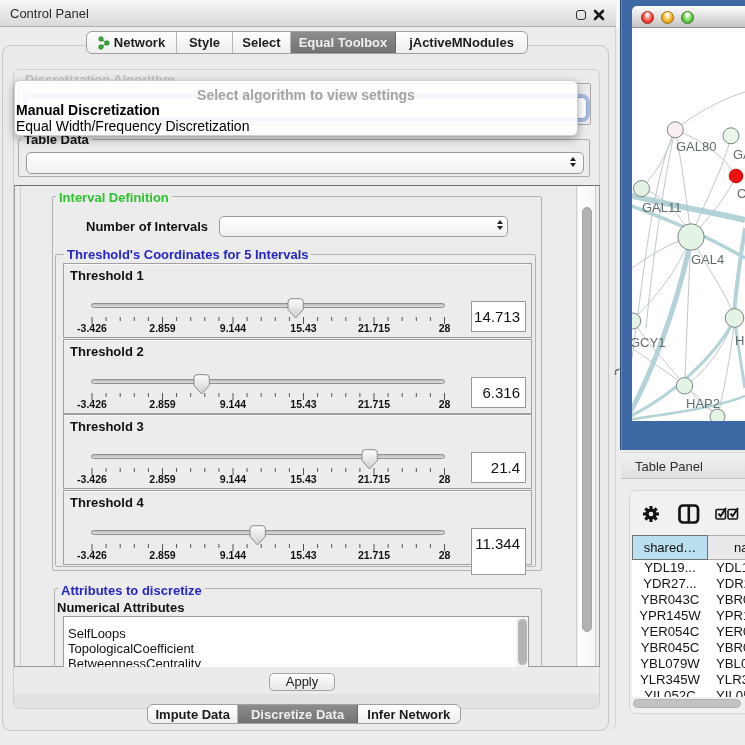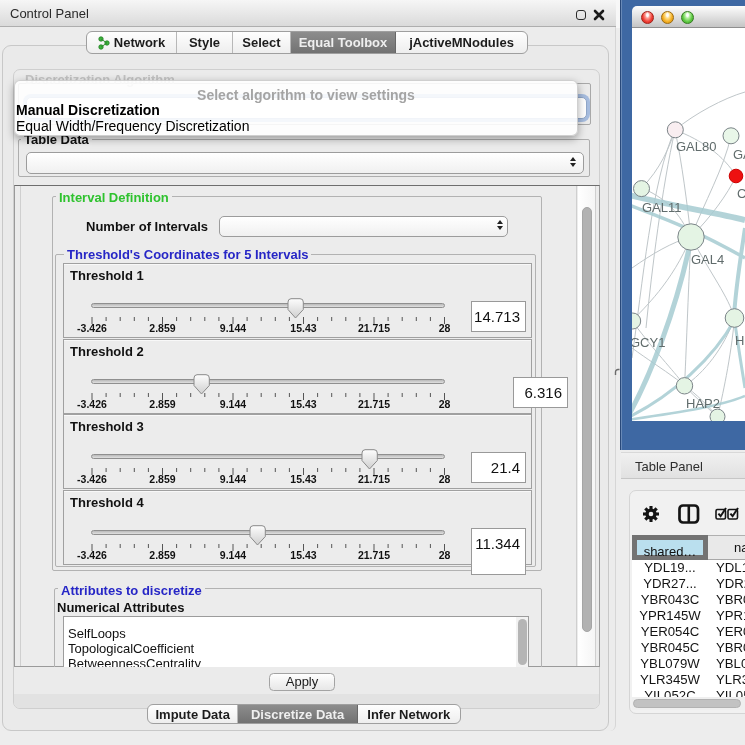--- a/index.html
+++ b/index.html
@@ -159,21 +159,21 @@
     <div class="ticklab" style="left:380.5px;top:58px;">28</div>
     <svg class="abs" style="left:128.8px;top:34px;" width="17" height="21">
       <defs>
         <linearGradient id="g2" x1="0" y1="0" x2="0" y2="1">
           <stop offset="0" stop-color="#fdfdfd"></stop>
           <stop offset="1" stop-color="#cfcfcf"></stop>
         </linearGradient>
       </defs>
       <path d="M4,0.7 h9 a3.3,3.3 0 0 1 3.3,3.3 v7.5 L8.5,20 L1,11.5 V4 a3.3,3.3 0 0 1 3-3.3 z" fill="url(#g2)" stroke="#8a8a8a" stroke-width="1"></path>
     </svg>
-    <div class="field" style="left:407px;top:37px;width:55px;height:31px;line-height:29px;margin-left:42px;">6.316</div>
+    <div class="field" style="left:407px;top:37px;width:55px;height:31px;line-height:29px;">6.316</div>
   </div>
 <div class="thbox" style="left:63px;top:414px;width:469px;height:75px;">
     <div class="thname">Threshold 3</div>
     <div class="track" style="left:27px;top:39px;width:354px;"></div>
     <svg class="abs" style="left:0;top:53px;" width="400" height="9">
       <line x1="28.0" y1="0" x2="28.0" y2="7" stroke="#555" stroke-width="1"></line>
       <line x1="42.1" y1="0" x2="42.1" y2="4" stroke="#555" stroke-width="1"></line>
       <line x1="56.2" y1="0" x2="56.2" y2="4" stroke="#555" stroke-width="1"></line>
       <line x1="70.3" y1="0" x2="70.3" y2="4" stroke="#555" stroke-width="1"></line>
       <line x1="84.4" y1="0" x2="84.4" y2="4" stroke="#555" stroke-width="1"></line>
@@ -363,21 +363,21 @@
   </svg>
 <svg class="abs" style="left:714.5px;top:506px;" width="13" height="15">
     <rect x="1" y="3.5" width="9.5" height="9.5" rx="1.5" fill="none" stroke="#141414" stroke-width="1.6"></rect>
     <path d="M3.4,7.6 L5.6,10.2 L11,2" stroke="#141414" stroke-width="2" fill="none"></path>
   </svg>
 <svg class="abs" style="left:727px;top:506px;" width="13" height="15">
     <rect x="1" y="3.5" width="9.5" height="9.5" rx="1.5" fill="none" stroke="#141414" stroke-width="1.6"></rect>
     <path d="M3.4,7.6 L5.6,10.2 L11,2" stroke="#141414" stroke-width="2" fill="none"></path>
   </svg>
 <div class="abs" style="left:632px;top:535px;width:113px;height:163px;background:#fff;border-left:1px solid #b9b9b9;overflow:hidden;"></div>
-<div class="abs" style="left:632px;top:535px;width:76px;height:25px;background:#badfee;border:5px solid #737373;font-size:13px;color:#111;text-align:center;line-height:23px;">shared…</div>
+<div class="abs" style="left:632px;top:535px;width:76px;height:25px;background:#badfee;border:1px solid #737373;font-size:13px;color:#111;text-align:center;line-height:23px;">shared…</div>
 <div class="abs" style="left:708px;top:535px;width:37px;height:25px;background:#e9e9e9;border-top:1px solid #b0b0b0;border-bottom:1px solid #a8a8a8;overflow:hidden;">
     <div class="abs" style="left:26px;top:0;width:60px;font-size:13px;color:#111;line-height:23px;">name</div>
   </div>
 <div class="abs" style="left:632px;top:560px;width:113px;height:138px;overflow:hidden;background:#fff;"></div>
 <div class="abs" style="left:632px;top:560px;width:113px;height:138px;overflow:hidden;background:#fff;">
     <div class="abs" style="left:0px;top:0px;width:76px;height:16px;font-size:13.2px;color:#141414;text-align:center;line-height:15px;">YDL19...</div>
     <div class="abs" style="left:84px;top:0px;width:60px;height:16px;font-size:13.2px;color:#141414;line-height:15px;">YDL194W</div>
     <div class="abs" style="left:0px;top:16px;width:76px;height:16px;font-size:13.2px;color:#141414;text-align:center;line-height:15px;">YDR27...</div>
     <div class="abs" style="left:84px;top:16px;width:60px;height:16px;font-size:13.2px;color:#141414;line-height:15px;">YDR277C</div>
     <div class="abs" style="left:0px;top:32px;width:76px;height:16px;font-size:13.2px;color:#141414;text-align:center;line-height:15px;">YBR043C</div>

